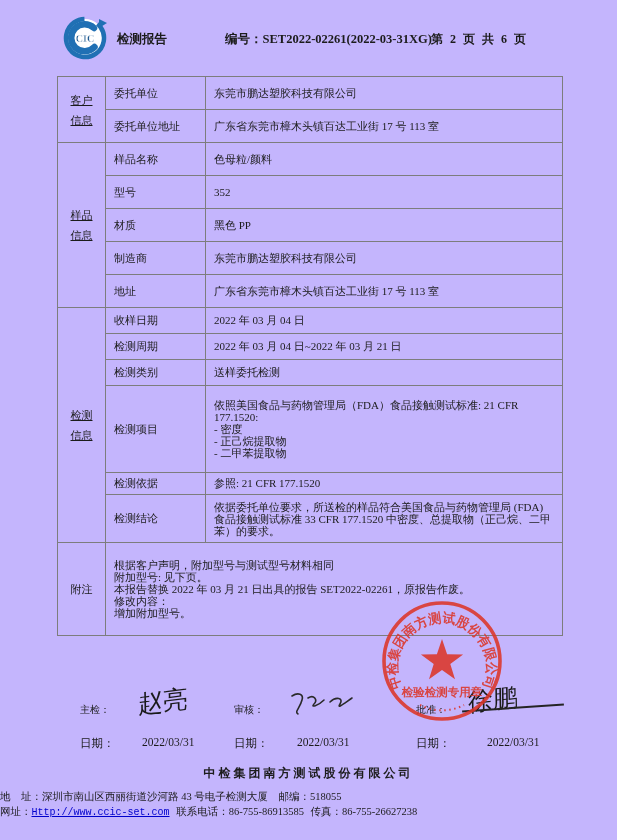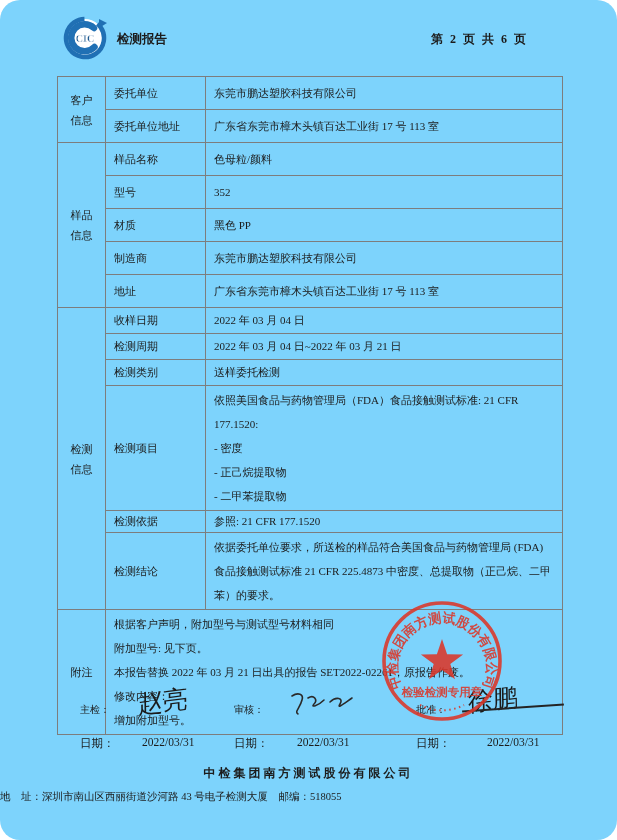--- a/index.html
+++ b/index.html
@@ -1,49 +1,48 @@
 <!DOCTYPE html>
 <html><head>
 <meta charset="utf-8">
 <style>
   * { box-sizing: border-box; margin: 0; padding: 0; }
   html,body { background:#fff; }
   .page {
     position: relative;
     width: 617px; height: 840px;
     margin: 0 auto;
-    background: #7dd3fc;
+    background: #c4b5fd;
     font-family: "Liberation Serif", "DejaVu Serif", serif;
     color: #1c1c1c;
     overflow: hidden;
-    border-radius: 20px;
   }
   
   .logo { position:absolute; left:61px; top:16px; width:48px; height:44px; }
   .hdr-title { position:absolute; left:117px; top:31px; font-size:12.5px; font-weight:bold; }
   .hdr-no    { position:absolute; left:225px; top:31px; font-size:12.5px; font-weight:bold; }
   .hdr-page  { position:absolute; left:431px; top:31px; font-size:12px; font-weight:bold; letter-spacing:2px; }
 
   
   table.report {
     position:absolute; left:57px; top:76px; width:506px;
     border-collapse:collapse; table-layout:fixed;
   }
   table.report td {
     border:1px solid #7d7d7d;
     font-size:11px;
     padding:2px 8px;
     vertical-align:middle;
     overflow:hidden;
   }
   td.grp { text-align:center; padding:2px 3px; }
-  .grp-inner { width:24px; margin:8px auto; line-height:20px; }
+  .grp-inner { width:24px; margin:8px auto; line-height:20px;text-decoration:underline; }
   td.lbl { padding-left:7px; }
   td.val { padding-left:8px; }
-  td.multi { white-space:pre-line; line-height:24px; padding-top:4px; padding-bottom:4px; }
+  td.multi { white-space:pre-line; line-height:12px; padding-top:4px; padding-bottom:4px; }
   td.vtop { vertical-align:top; }
 
   
   .stamp { position:absolute; left:380px; top:599px; width:124px; height:124px; opacity:.87; pointer-events:none; }
 
   
   .sig-label { position:absolute; font-size:10px; }
   .sig-name  { position:absolute; font-size:25px; color:#1a1a1a;
                transform:rotate(-7deg) skewX(-6deg); transform-origin:left center;
                white-space:nowrap; }
@@ -67,20 +66,21 @@
 
 <div class="page">
 
   <svg class="logo" viewBox="0 0 48 44">
     <circle cx="24" cy="22" r="19" fill="#ffffff" stroke="#2070b4" stroke-width="4.5" stroke-dasharray="100 14" transform="rotate(-35 24 22)"></circle>
     <polygon points="38,3 46,7 38,12" fill="#2070b4"></polygon>
     <path d="M 33,12 A 13.5 13.5 0 1 0 33.5,31" fill="none" stroke="#2070b4" stroke-width="6.5" stroke-linecap="round"></path>
     <text x="24" y="26" text-anchor="middle" font-family="Liberation Serif, serif" font-size="10" font-weight="bold" fill="#17548c" stroke="#ffffff" stroke-width="0.35">CIC</text>
   </svg>
   <div class="hdr-title">检测报告</div>
+  <div class="hdr-no"><span>编号：</span><span>SET2022-02261(2022-03-31XG)</span></div>
   <div class="hdr-page">第 2 页 共 6 页</div>
 
   <table class="report">
     <colgroup>
         <col style="width:48px">
         <col style="width:100px">
         <col>
       </colgroup>
     <tbody>
 
@@ -141,21 +141,21 @@
 - 密度
 - 正己烷提取物
 - 二甲苯提取物</td>
       </tr>
       <tr style="height:22px">
         <td class="lbl">检测依据</td>
         <td class="val">参照: 21 CFR 177.1520</td>
       </tr>
       <tr style="height:48px">
         <td class="lbl">检测结论</td>
-        <td class="val multi">依据委托单位要求，所送检的样品符合美国食品与药物管理局 (FDA) 食品接触测试标准 21 CFR 225.4873 中密度、总提取物（正己烷、二甲苯）的要求。</td>
+        <td class="val multi">依据委托单位要求，所送检的样品符合美国食品与药物管理局 (FDA) 食品接触测试标准 33 CFR 177.1520 中密度、总提取物（正己烷、二甲苯）的要求。</td>
       </tr>
 
       <tr style="height:93px">
         <td class="grp">
           <div>附注</div>
         </td>
         <td class="val multi vtop" colspan="2">根据客户声明，附加型号与测试型号材料相同
 附加型号: 见下页。
 本报告替换 2022 年 03 月 21 日出具的报告 SET2022-02261，原报告作废。
 修改内容：
@@ -192,14 +192,19 @@
     <polygon points="62,40 67.1,55.2 83.1,55.4 70.3,64.9 75,80.2 62,70.9 49,80.2 53.7,64.9 40.9,55.4 56.9,55.2" fill="#dd3527"></polygon>
     <text x="62" y="97" text-anchor="middle" font-family="Liberation Serif, serif" font-size="11.5" font-weight="bold" fill="#dd3527">检验检测专用章</text>
     <path d="M 40,106 A 48 48 0 0 0 84,106" fill="none" stroke="#dd3527" stroke-width="2" stroke-dasharray="1.5 3.5"></path>
   </svg>
 
   <div class="f-company">中检集团南方测试股份有限公司</div>
   <div class="f-line f-line1">
     <span>地　址：</span><span>深圳市南山区西丽街道沙河路 43 号电子检测大厦</span>
     <span style="margin-left:8px;">邮编：</span><span class="f-num">518055</span>
   </div>
+  <div class="f-line f-line2">
+    <span>网址：</span><a class="f-link" href="#">Http://www.ccic-set.com</a>
+    <span style="margin-left:4px;">联系电话：</span><span>86-755-86913585</span>
+    <span style="margin-left:4px;">传真：</span><span>86-755-26627238</span>
+  </div>
 
 </div>
 
 </body></html>

